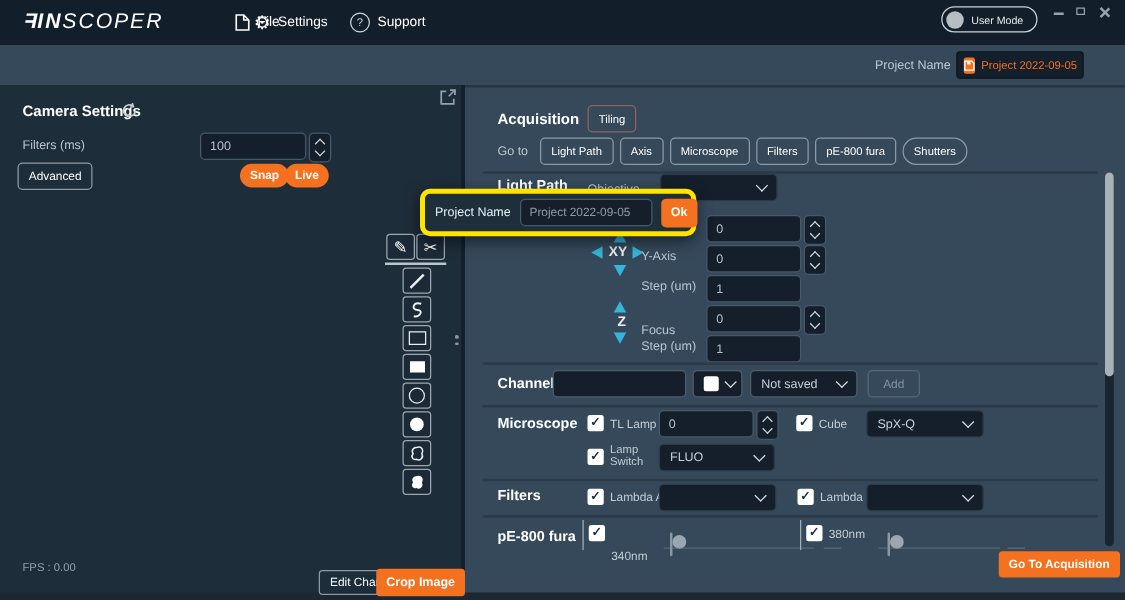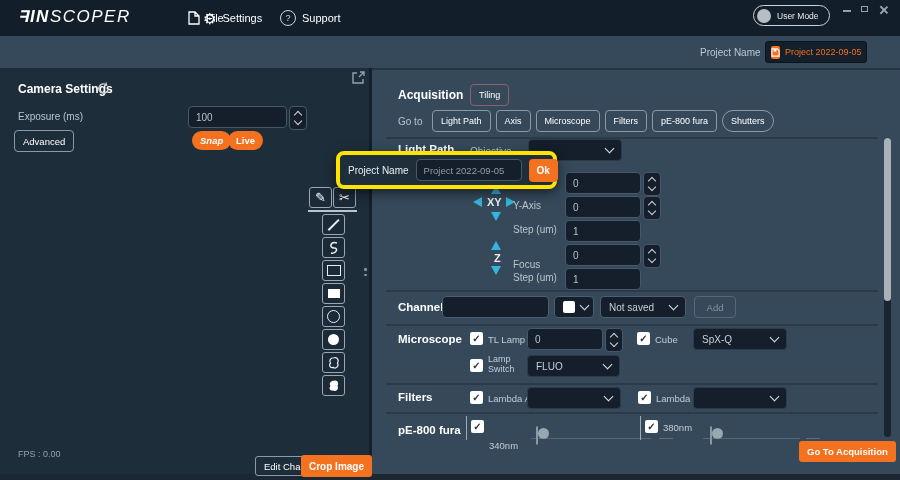--- a/index.html
+++ b/index.html
@@ -163,30 +163,30 @@
   <div class="a seam-v"></div>
   <div class="a seam-h"></div>
   <div class="a footer-strip"></div>
 
   
   <span class="a h-bold" style="left:18px;top:82px;font-size:12px;">Camera Settings</span>
   <svg class="a" style="left:97px;top:82px;" width="13" height="13" viewBox="0 0 14 14">
     <path d="M12 7 a5 5 0 1 1 -2-4" fill="none" stroke="#c3cdd4" stroke-width="1.5"></path>
     <path d="M9.5 0.5 L10.5 3.5 L7.5 4" fill="none" stroke="#c3cdd4" stroke-width="1.3"></path>
   </svg>
-  <span class="a lbl" style="left:18px;top:111px;">Exposure (ms)</span>
+  <span class="a lbl" style="left:18px;top:111px;">Filters (ms)</span>
   <div class="a num-group" style="left:160px;top:106px;width:104px;">
-    <input class="input" style="width: 99px; margin-left: 28px;" value="100">
+    <input class="input" style="width: 85px;" value="100">
     <span class="spin-box">
         <span class="cu"></span>
         <span class="cd"></span>
       </span>
   </div>
   <button class="a btn-outline" style="left:14px;top:130px;">Advanced</button>
-  <button class="a btn-orange pill" style="left:192px;top:131px;height:19px;font-style:italic;">Snap</button>
+  <button class="a btn-orange pill" style="left:192px;top:131px;height:19px;">Snap</button>
   <button class="a btn-orange pill" style="left:228px;top:131px;height:19px;">Live</button>
 
   
   <svg class="a" style="left:351px;top:70px;" width="15" height="15" viewBox="0 0 15 15">
     <path d="M6 3 H2 V13 H12 V9" fill="none" stroke="#93a1ab" stroke-width="1.4"></path>
     <path d="M8 7 L13 2 M9 2 h4 v4" fill="none" stroke="#93a1ab" stroke-width="1.4"></path>
   </svg>
 
   
   <div class="a tool" style="left:309px;top:187px;">

